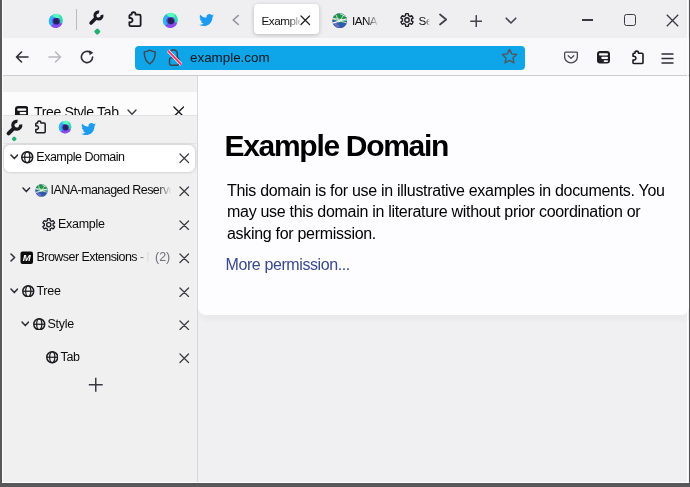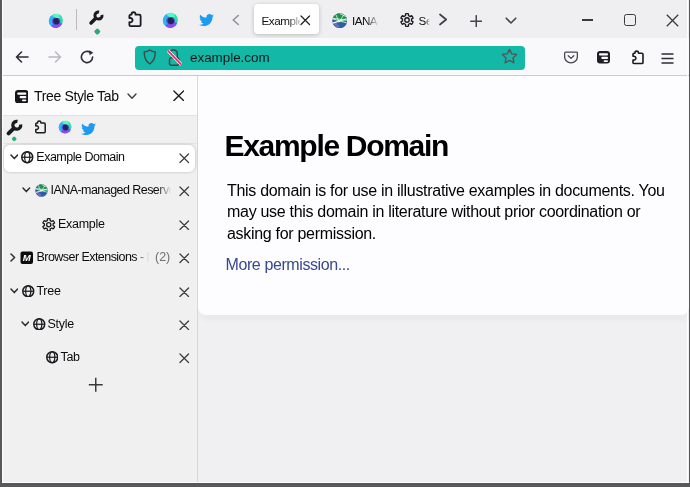--- a/index.html
+++ b/index.html
@@ -10,25 +10,25 @@
 svg { display:block; }
 
 
 #titlebar { position:absolute; left:0; top:1px; width:687px; height:37px; background:#efeff1; }
 #activetab { position:absolute; left:252.5px; top:3px; width:64.5px; height:30px; background:#fff; border-radius:4px; box-shadow:0 1px 4px rgba(0,0,0,0.22); }
 .tabtxt { position:absolute; font-size:11.7px; letter-spacing:-0.3px; color:#0f0f10; top:13px; white-space:nowrap; overflow:hidden; }
 .fade-w { position:absolute; top:8px; height:21px; width:20px; }
 
 
 #navbar { position:absolute; left:0; top:38px; width:687px; height:37.5px; background:#f9f9fb; border-bottom:1px solid #cccccf; }
-#urlbar { position:absolute; left:133px; top:7.5px; width:390px; height:24px; background:#14b8a6; border-radius:4px; }
+#urlbar { position:absolute; left:133px; top:7.5px; width:390px; height:24px; background:#0ea5e9; border-radius:4px; }
 
 
 #sidebar { position:absolute; left:0; top:75.5px; width:195px; height:408.5px; background:#f0f0f1; }
-#sbheader { position:absolute; left:0; top:0; width:195px; height:39px; background:#fcfcfd; }
+#sbheader { position:absolute; left:0; top:16px; width:195px; height:39px; background:#fcfcfd; }
 #sbpinned { position:absolute; left:0; top:39px; width:195px; height:29px; background:#f0f0f1; border-top:1px solid #e2e2e4; border-bottom:1px solid #e4e4e6; }
 .trow { position:absolute; left:0; width:195px; height:28px; }
 .trowtxt { position:absolute; top:5.8px; font-size:12.5px; letter-spacing:-0.3px; color:#0c0c0d; white-space:nowrap; }
 #activerow { position:absolute; left:2.5px; top:69px; width:190.5px; height:27px; background:#fff; border-radius:6px; box-shadow:0 0 3px rgba(0,0,0,0.25); }
 
 
 #splitter { position:absolute; left:195px; top:75.5px; width:1.5px; height:408.5px; background:#d8d8da; }
 
 
 #content { position:absolute; left:196.5px; top:75.5px; width:490.5px; height:408.5px; background:#f0f0f2; overflow:hidden; }

